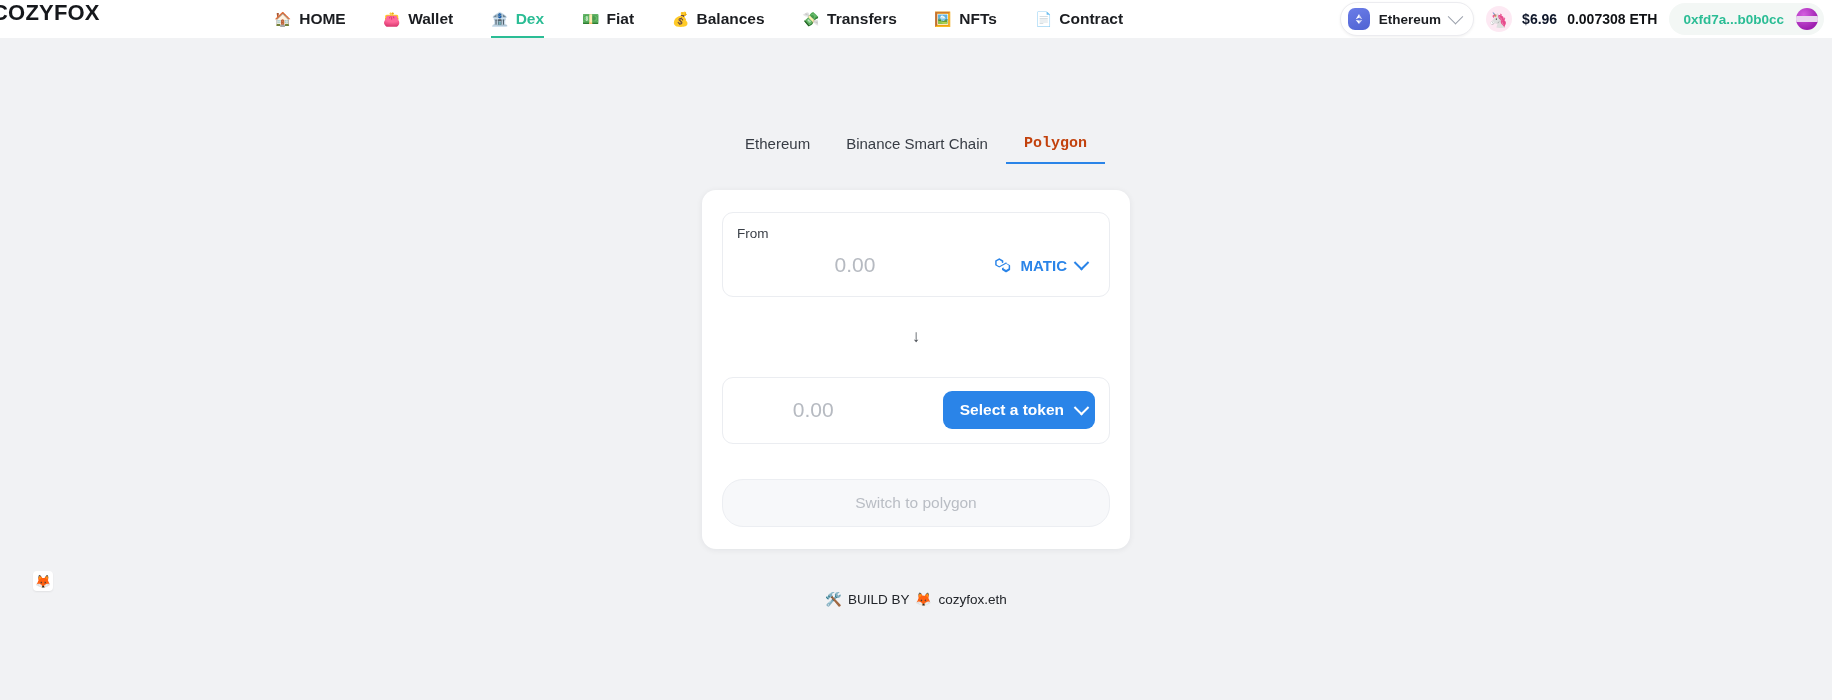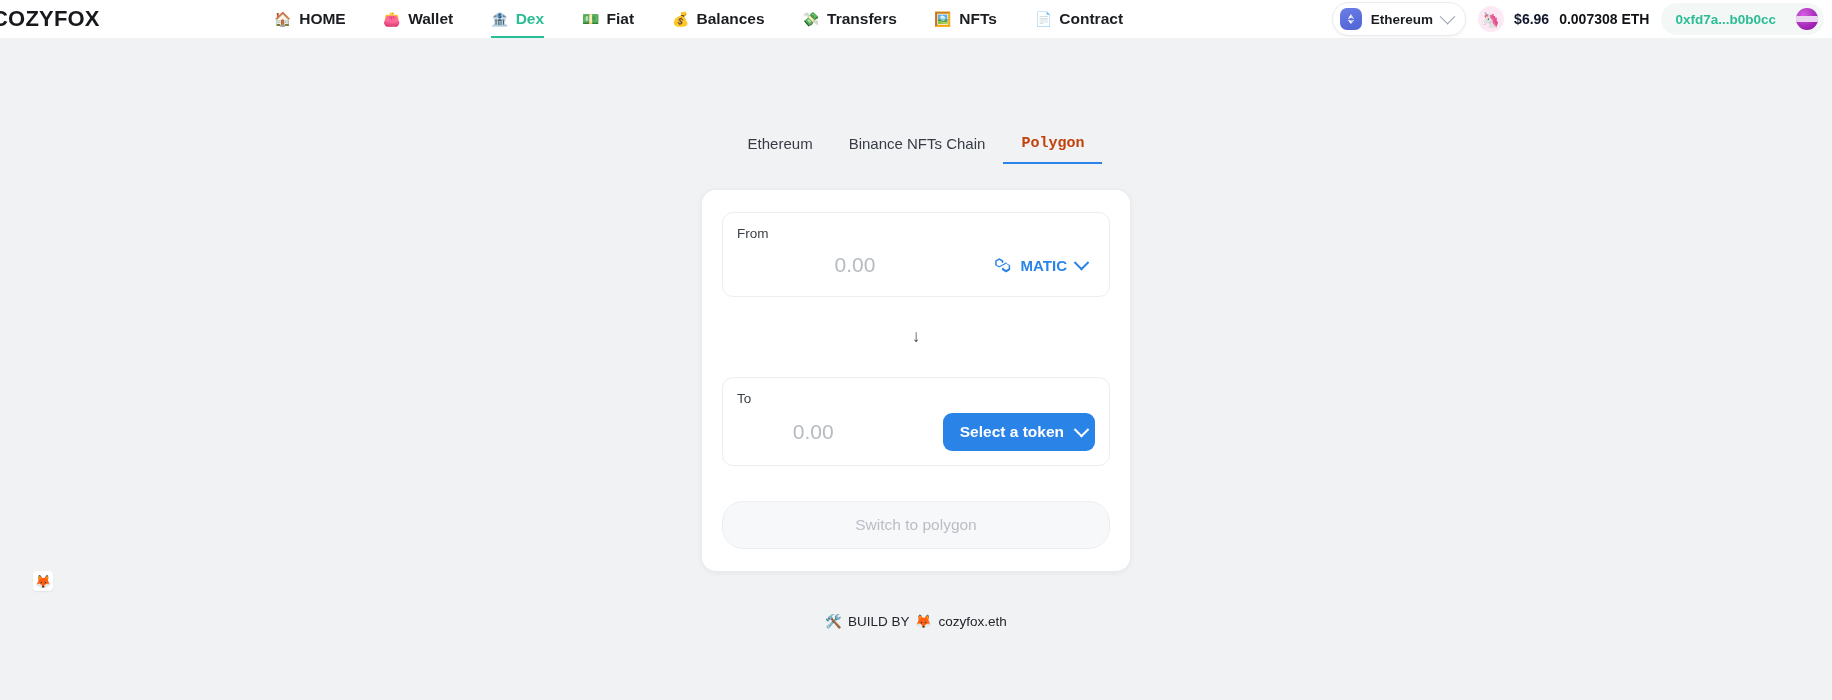--- a/index.html
+++ b/index.html
@@ -9,21 +9,20 @@
     background: #f1f2f4;
     overflow: hidden;
   }
 
   
   .header {
     position: relative;
     height: 38px;
     background: #ffffff;
     display: flex;
-    align-items: center;
     width: 100%;
   }
   .logo {
     font-size: 22px;
     font-weight: bold;
     color: #16181c;
     letter-spacing: 0.2px;
     margin-left: -8px;
     padding-left: 0;
     white-space: nowrap;
@@ -95,21 +94,21 @@
   .uni-badge {
     width: 26px; height: 26px; border-radius: 50%;
     background: #fde9f3;
     display: flex; align-items: center; justify-content: center;
     font-size: 15px; line-height: 1;
   }
   .balance-usd { font-size: 14px; font-weight: bold; color: #0f172a; }
   .balance-eth { font-size: 14px; font-weight: bold; color: #101215; }
 
   .addr-pill {
-    display: flex; align-items: center; gap: 20px;
+    display: flex; align-items: center; gap: 12px;
     background: #f3f7f5;
     border-radius: 20px;
     padding: 5px 6px 5px 14px;
     cursor: pointer;
   }
   .addr-text { font-size: 13.5px; font-weight: bold; color: #2bbd95; }
   .avatar {
     width: 22px; height: 22px; border-radius: 50%;
     background: radial-gradient(circle at 35% 30%, #d45fe0, #9e1fb0 70%);
     position: relative; overflow: hidden; flex: 0 0 auto;
@@ -327,21 +326,21 @@
       <span class="addr-text">0xfd7a...b0b0cc</span>
       <span class="avatar"></span>
     </div>
   </div>
 </div>
 
 <div class="main">
 
   <div class="chain-tabs">
     <div class="chain-tab">Ethereum</div>
-    <div class="chain-tab">Binance NFTs Chain</div>
+    <div class="chain-tab">Binance Smart Chain</div>
     <div class="chain-tab active">Polygon</div>
   </div>
 
   <div class="swap-card">
 
     <div class="field">
       <div class="field-label">From</div>
       <div class="field-row">
         <input class="amount-input" type="text" placeholder="0.00" style="">
         <div class="token-select">
@@ -352,21 +351,20 @@
           </span>
           <span class="token-name">MATIC</span>
           <span class="caret-blue"></span>
         </div>
       </div>
     </div>
 
     <div class="arrow-row">↓</div>
 
     <div class="field">
-      <div class="field-label">To</div>
       <div class="field-row">
         <input class="amount-input" type="text" placeholder="0.00" style="">
         <button class="select-token-btn">
           <span class="label">Select a token</span>
           <span class="caret-white"></span>
         </button>
       </div>
     </div>
 
     <button class="switch-btn">Switch to polygon</button>

